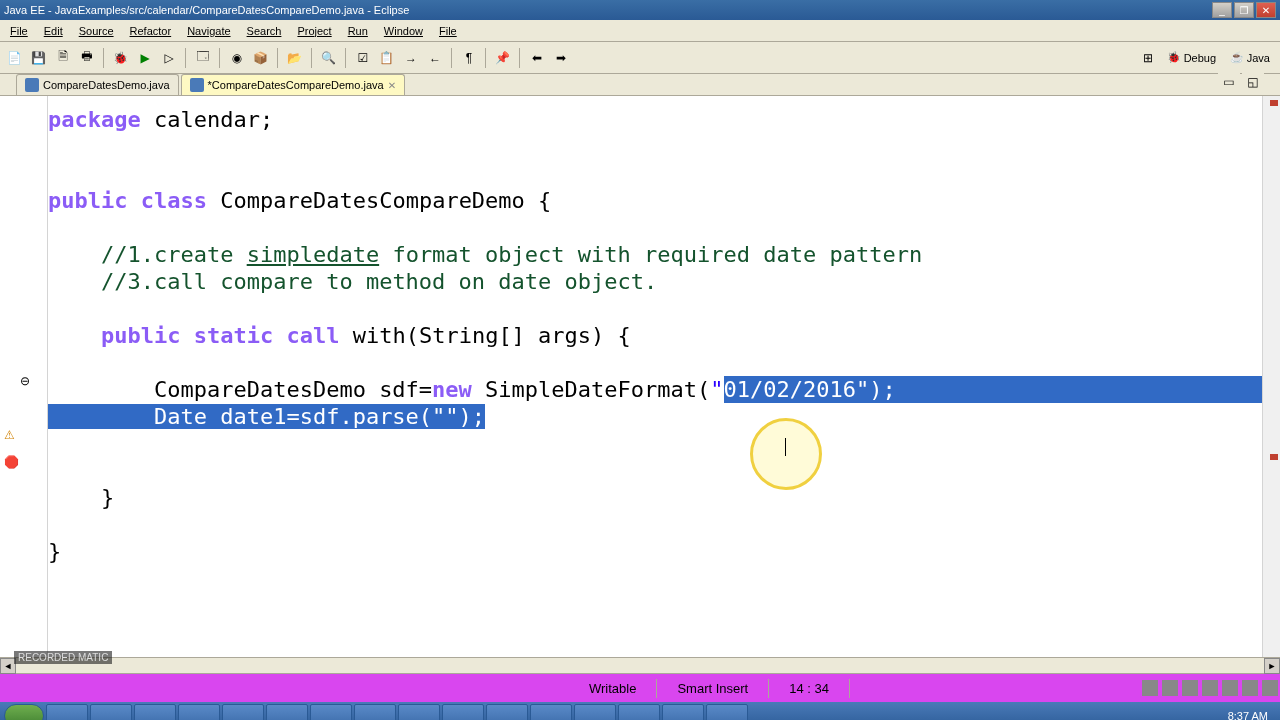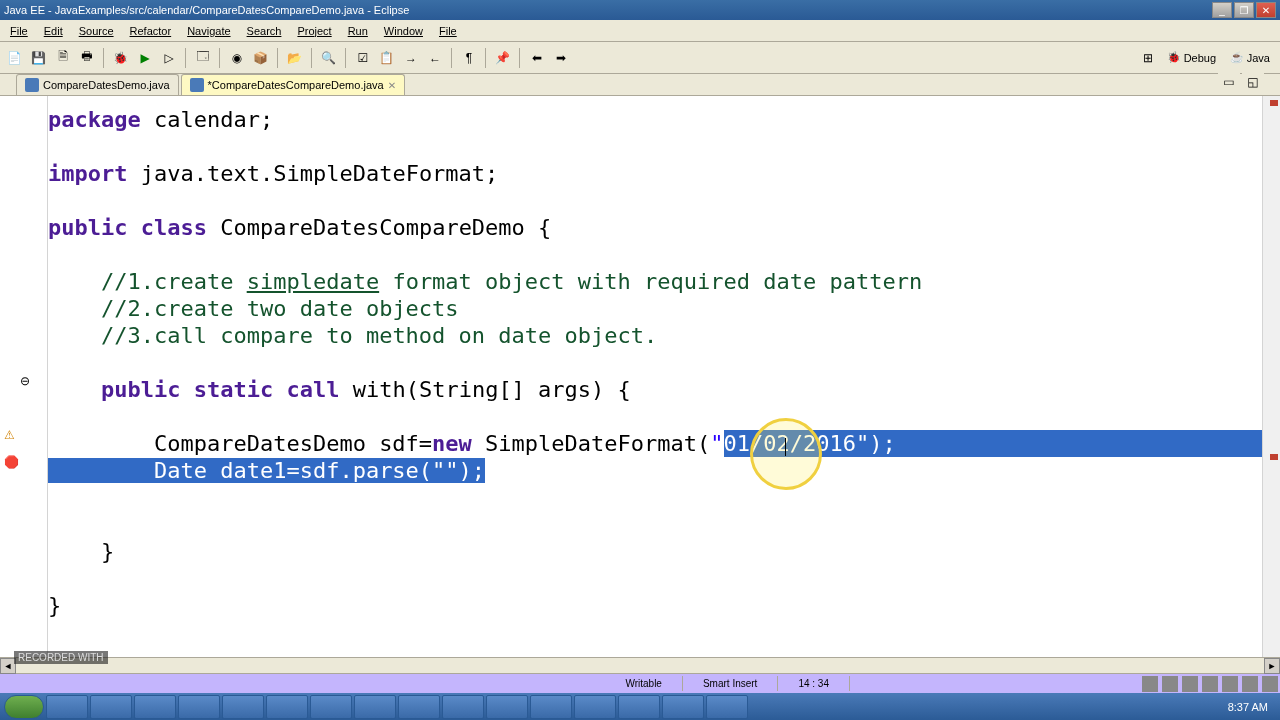--- a/index.html
+++ b/index.html
@@ -18,33 +18,33 @@
 .persp-link { padding: 2px 6px; display: flex; align-items: center; gap: 3px; font-size: 11px; }
 .tabs-row { height: 22px; background: #ece9d8; display: flex; align-items: flex-end; padding: 0 16px; border-bottom: 1px solid #aca899; }
 .tab { padding: 3px 8px; background: #ece9d8; border: 1px solid #aca899; border-bottom: none; border-radius: 3px 3px 0 0; margin-right: 2px; font-size: 11px; display: flex; align-items: center; gap: 4px; cursor: pointer; }
 .tab.active { background: #fef9c3; }
 .tab-icon { width: 14px; height: 14px; background: #4a7ab8; display: inline-block; border-radius: 2px; }
 .tab-close { font-size: 10px; color: #888; }
 .editor-area { position: relative; height: 561px; display: flex; background: white; }
 .gutter { width: 48px; background: white; border-right: 1px solid #d4d4d4; position: relative; }
 .code-area { flex: 1; position: relative; font-family: "Consolas", monospace; font-size: 22px; line-height: 27px; padding: 10px 0; overflow: hidden; }
 .code-line { white-space: pre; padding-left: 0; height: 27px; }
-.kw { color: #4c1d95; font-weight: bold; }
+.kw { color: #8b5cf6; font-weight: bold; }
 .comment { color: #14532d; }
 .str { color: #2a00ff; }
 .sel { background: #316ac5; color: white; }
 .underline { text-decoration: underline; }
 .highlight-circle { position: absolute; width: 72px; height: 72px; border: 3px solid #f0d040; border-radius: 50%; background: rgba(255,240,100,0.25); pointer-events: none; }
 .text-cursor { position: absolute; width: 1px; height: 18px; background: black; }
 .overview-ruler { width: 18px; background: #f0f0f0; border-left: 1px solid #d4d4d4; position: relative; }
 .ruler-mark { position: absolute; right: 2px; width: 8px; height: 6px; }
 .scrollbar-h { height: 16px; background: #ece9d8; border-top: 1px solid #aca899; display: flex; }
 .scroll-btn { width: 16px; height: 16px; background: #d4d0c8; border: 1px solid #888; display: flex; align-items: center; justify-content: center; font-size: 9px; }
 .scroll-track { flex: 1; }
-.statusbar { height: 20px; background: #c4b5fd; border-top: 1px solid #aca899; display: flex; align-items: center; font-size: 10px; }
+.statusbar { height: 29px; background: #d946ef; border-top: 1px solid #aca899; display: flex; align-items: center; font-size: 13px; }
 .status-cell { padding: 2px 20px; border-right: 1px solid #aca899; }
 .status-spacer { flex: 1; }
 .status-icon { width: 16px; height: 16px; margin: 0 2px; background: #888; display: inline-block; }
 .taskbar { height: 28px; background: linear-gradient(to bottom, #4a7ab8, #2a5a95); display: flex; align-items: center; padding: 0 4px; gap: 2px; }
 .task-item { width: 42px; height: 24px; background: linear-gradient(to bottom, #5a8ac8, #3a6aa8); border: 1px solid #2a5a95; border-radius: 2px; }
 .task-time { margin-left: auto; color: white; padding: 0 8px; font-size: 11px; }
 .gutter-mark { position: absolute; left: 20px; width: 14px; height: 14px; font-size: 12px; }
 .watermark { position: absolute; left: 14px; bottom: 56px; font-size: 11px; color: #888; pointer-events: none; }
 .watermark .rec { background: rgba(30,30,30,0.6); color: #ddd; padding: 1px 4px; font-size: 10px; }
 .watermark .brand { font-size: 18px; font-weight: bold; color: #555; letter-spacing: 1px; }
@@ -130,26 +130,24 @@
 
 <div class="editor-area">
   <div class="gutter">
     <span class="gutter-mark" style="top:278px">⊖</span>
     <span class="gutter-mark" style="top:332px;left:4px;color:#d08000">⚠</span>
     <span class="gutter-mark" style="top:359px;left:4px;color:#c04030">🛑</span>
   </div>
   <div class="code-area">
     <div class="code-line"><span class="kw">package</span><span> calendar;</span></div>
     <div class="code-line"></div>
-    <div class="code-line"><span class="kw">import</span><span> java.text.SimpleDateFormat;</span></div>
     <div class="code-line"></div>
     <div class="code-line"><span class="kw">public</span> <span class="kw">class</span><span> CompareDatesCompareDemo {</span></div>
     <div class="code-line"></div>
     <div class="code-line"><span class="comment">    <span>//1.create </span><span class="underline">simpledate</span><span> format object with required date pattern</span></span></div>
-    <div class="code-line"><span class="comment">    <span>//2.create two date objects</span></span></div>
     <div class="code-line"><span class="comment">    <span>//3.call compare to method on date object.</span></span></div>
     <div class="code-line"></div>
     <div class="code-line">    <span class="kw">public</span> <span class="kw">static</span> <span class="kw">call</span><span> with(String[] args) {</span></div>
     <div class="code-line"></div>
     <div class="code-line" style="position:relative"><span>        CompareDatesDemo sdf=</span><span class="kw">new</span><span> SimpleDateFormat(</span><span class="str">"</span><span class="sel" style="display:inline-block;padding-right:500px"><span>01/02/2016</span><span>");</span></span></div>
     <div class="code-line" style="position:relative"><span class="sel"><span>        Date date1=sdf.parse("");</span></span></div>
     <div class="code-line"></div>
     <div class="code-line"></div>
     <div class="code-line"><span>    }</span></div>
     <div class="code-line"></div>
@@ -200,14 +198,14 @@
   <div class="task-item"></div>
   <div class="task-item"></div>
   <div class="task-item"></div>
   <div class="task-item"></div>
   <div class="task-item"></div>
   <div class="task-item"></div>
   <span class="task-time">8:37 AM</span>
 </div>
 
 <div class="watermark">
-  <div class="rec">RECORDED WITH</div>
+  <div class="rec">RECORDED MATIC</div>
 </div>
 
 </body></html>

